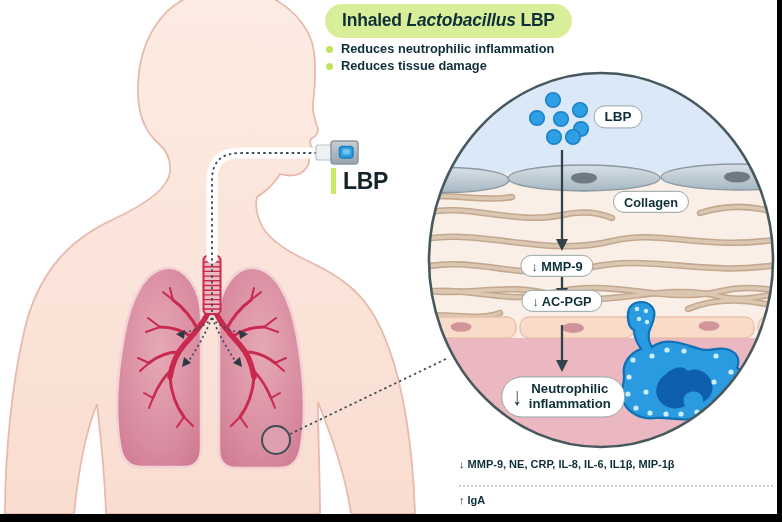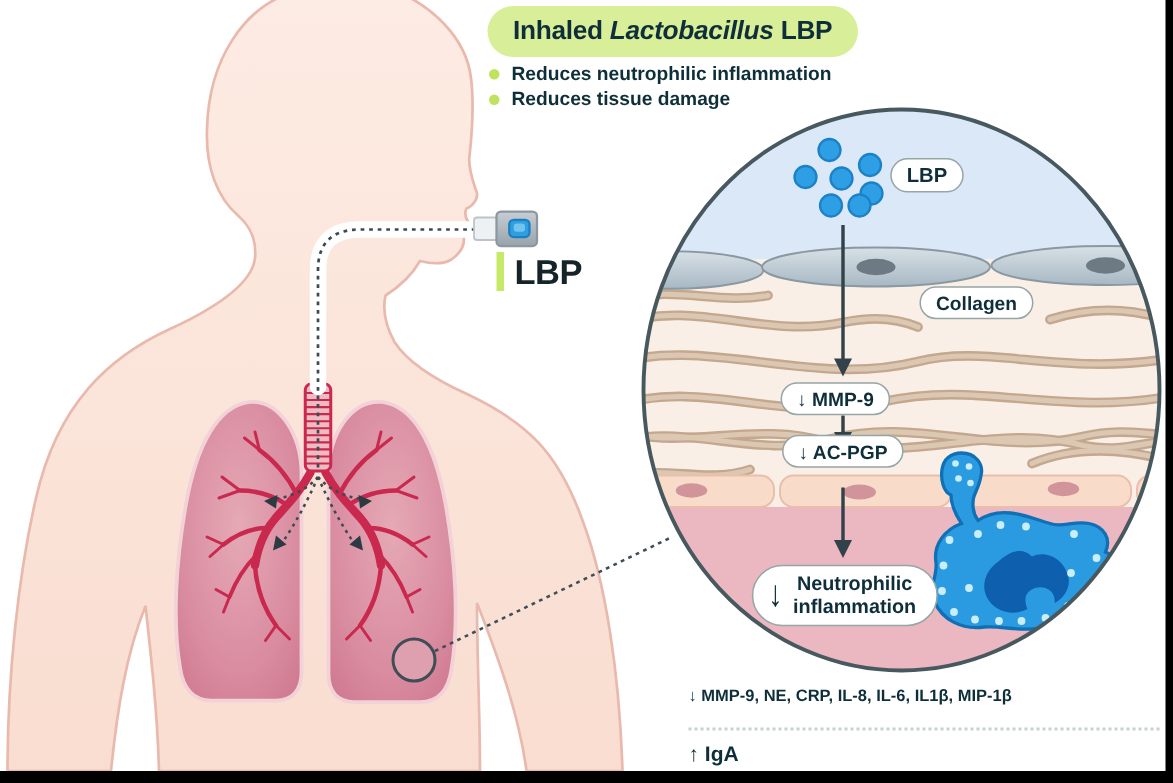--- a/index.html
+++ b/index.html
@@ -47,21 +47,21 @@
     font-size:13.2px;
   }
   .pill-neutro .neutro-arrow {
     font-size:19px; font-weight:400; transform:scaleY(1.3);
     margin-right:7px; line-height:1;
   }
   .pill-neutro .neutro-lines { text-align:center; line-height:1.14; }
 
   .foot-line1 { position:absolute; left:459px; top:458px; font-size:11px; font-weight:700; color:#0e2f39; white-space:nowrap; }
   .foot-divider { position:absolute; left:459px; top:485px; width:314px; border-top:2px dotted #c7d1d1; }
-  .foot-line2 { position:absolute; left:459px; top:494px; font-size:14px; font-weight:700; color:#0e2f39; white-space:nowrap; }
+  .foot-line2 { position:absolute; left:459px; top:494px; font-size:11px; font-weight:700; color:#0e2f39; white-space:nowrap; }
 
   .bar-right  { position:absolute; left:777px; top:0; width:5px; height:522px; background:#000; }
   .bar-bottom { position:absolute; left:0; top:514px; width:782px; height:8px; background:#000; }
 </style>
 </head>
 <body>
 
 <div class="stage">
 
   <svg class="art" width="782" height="522" viewBox="0 0 782 522">

